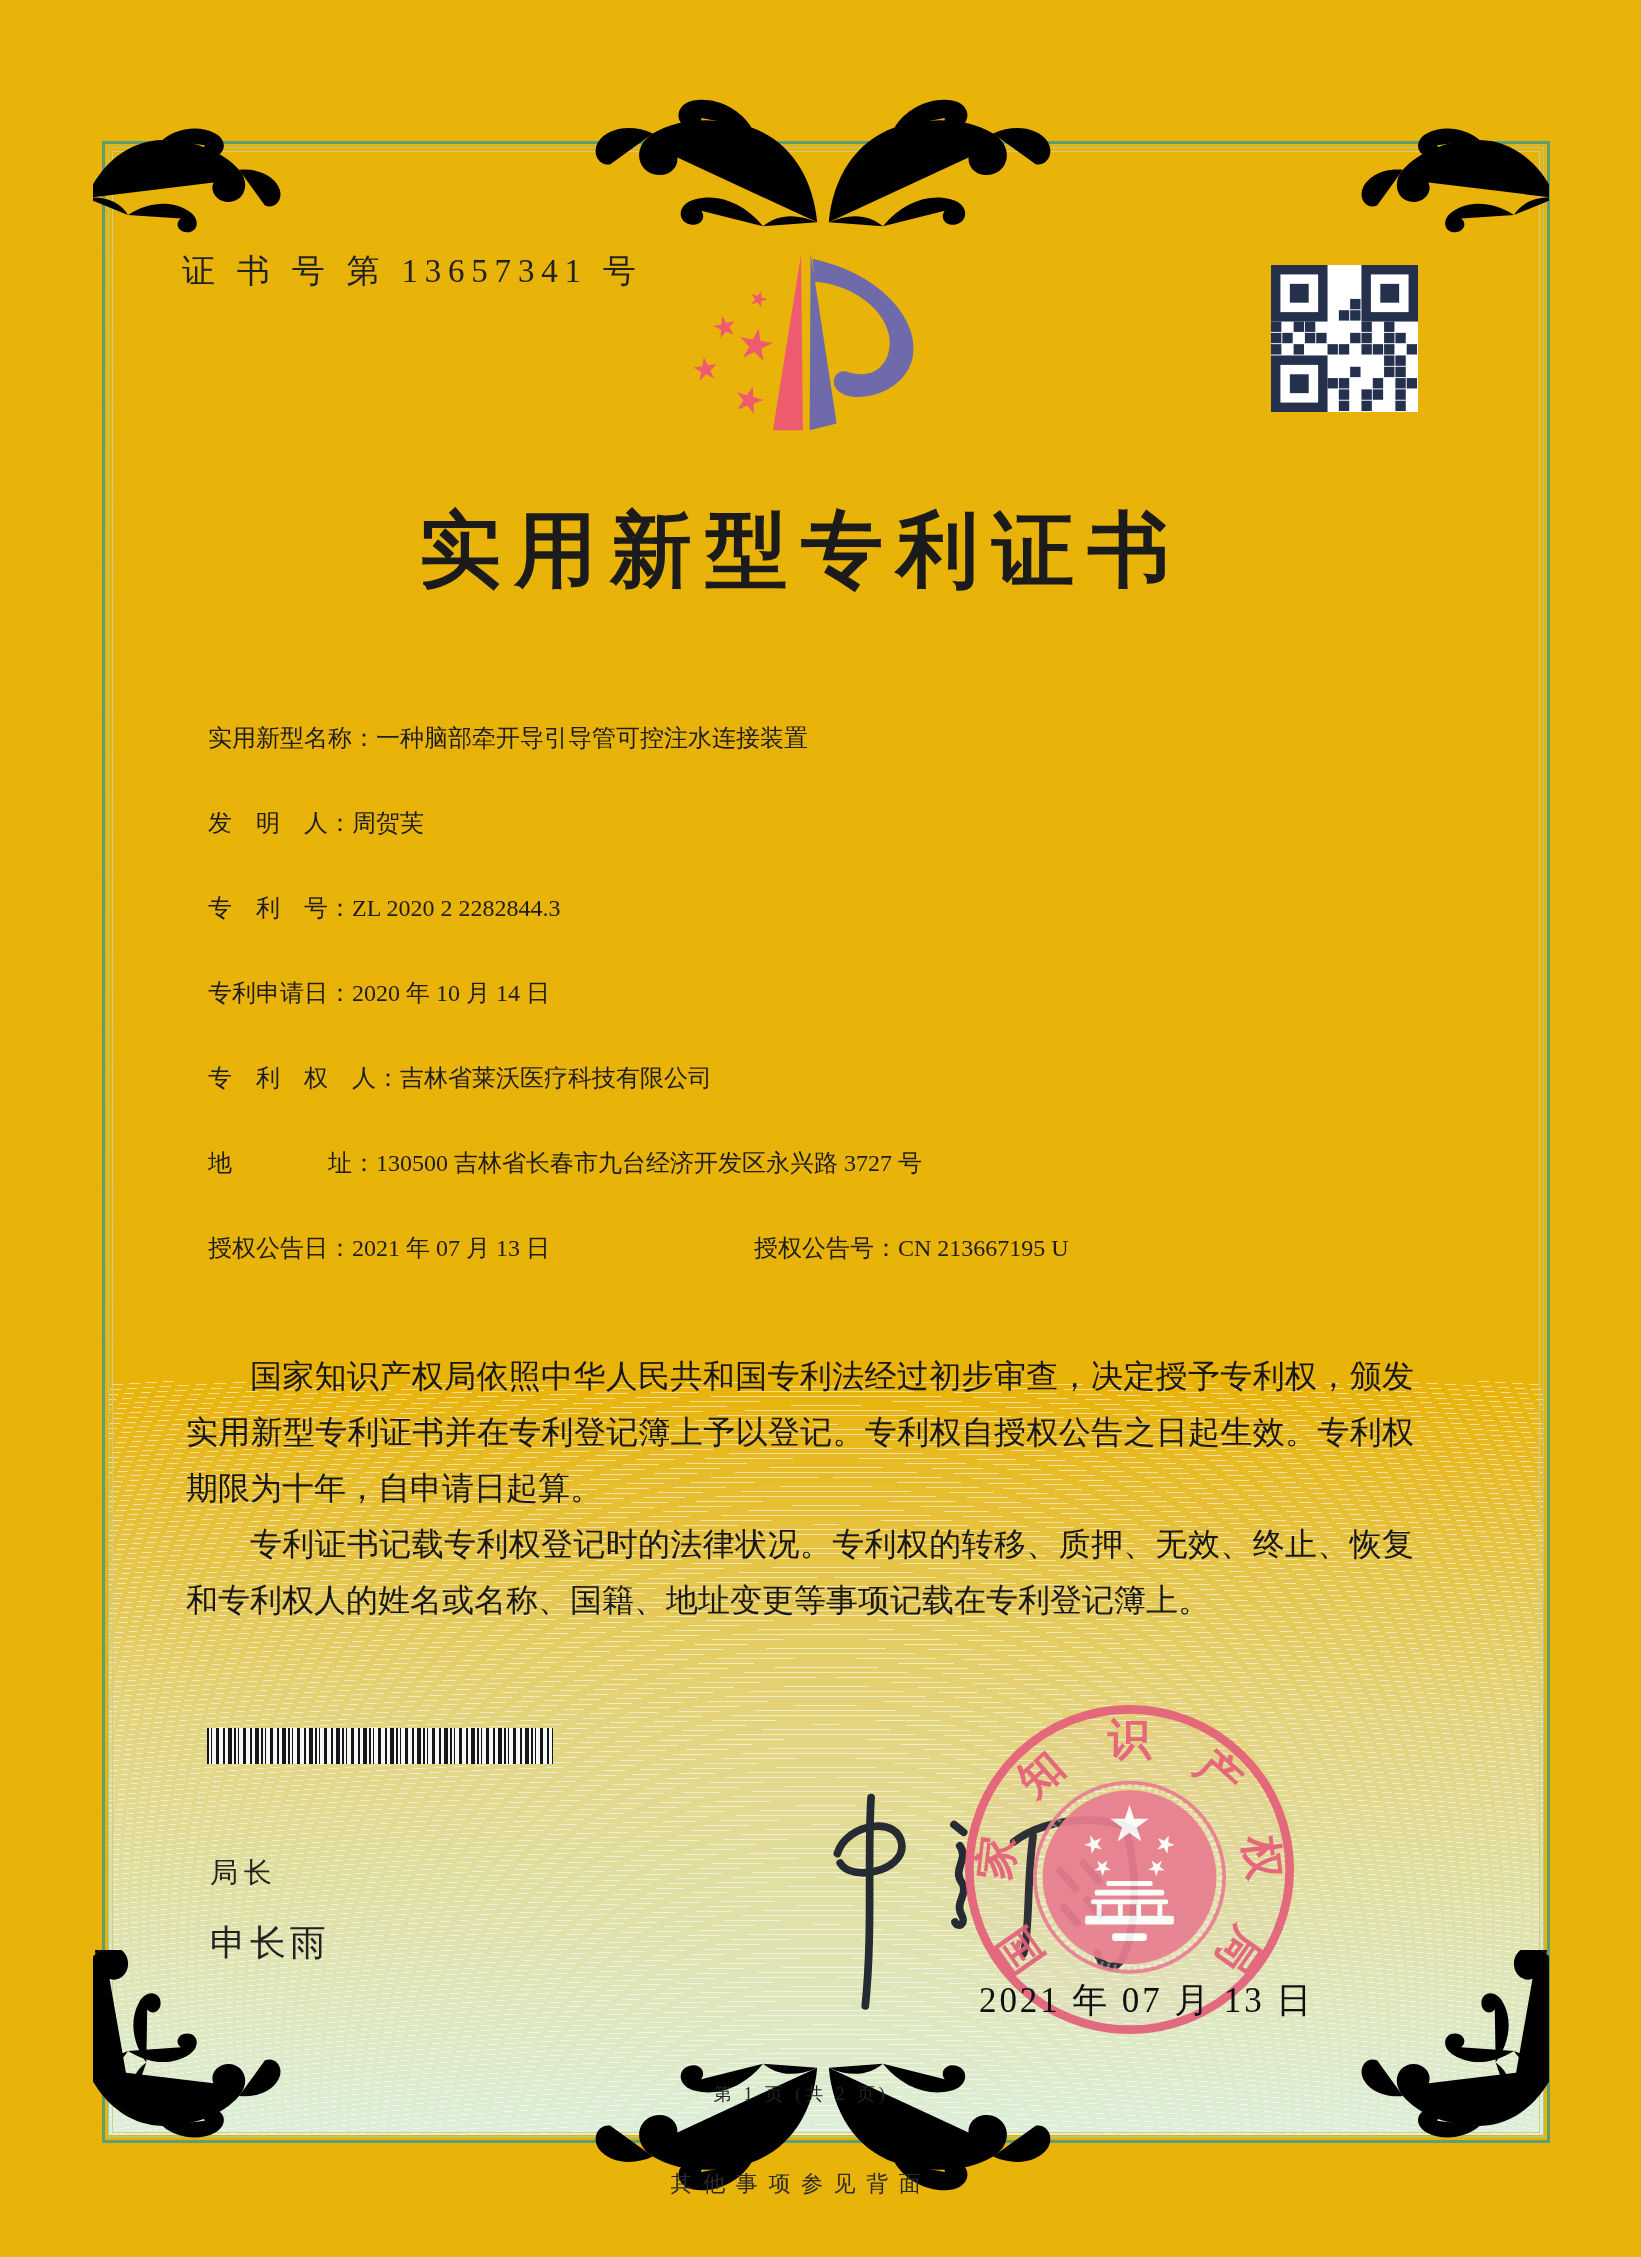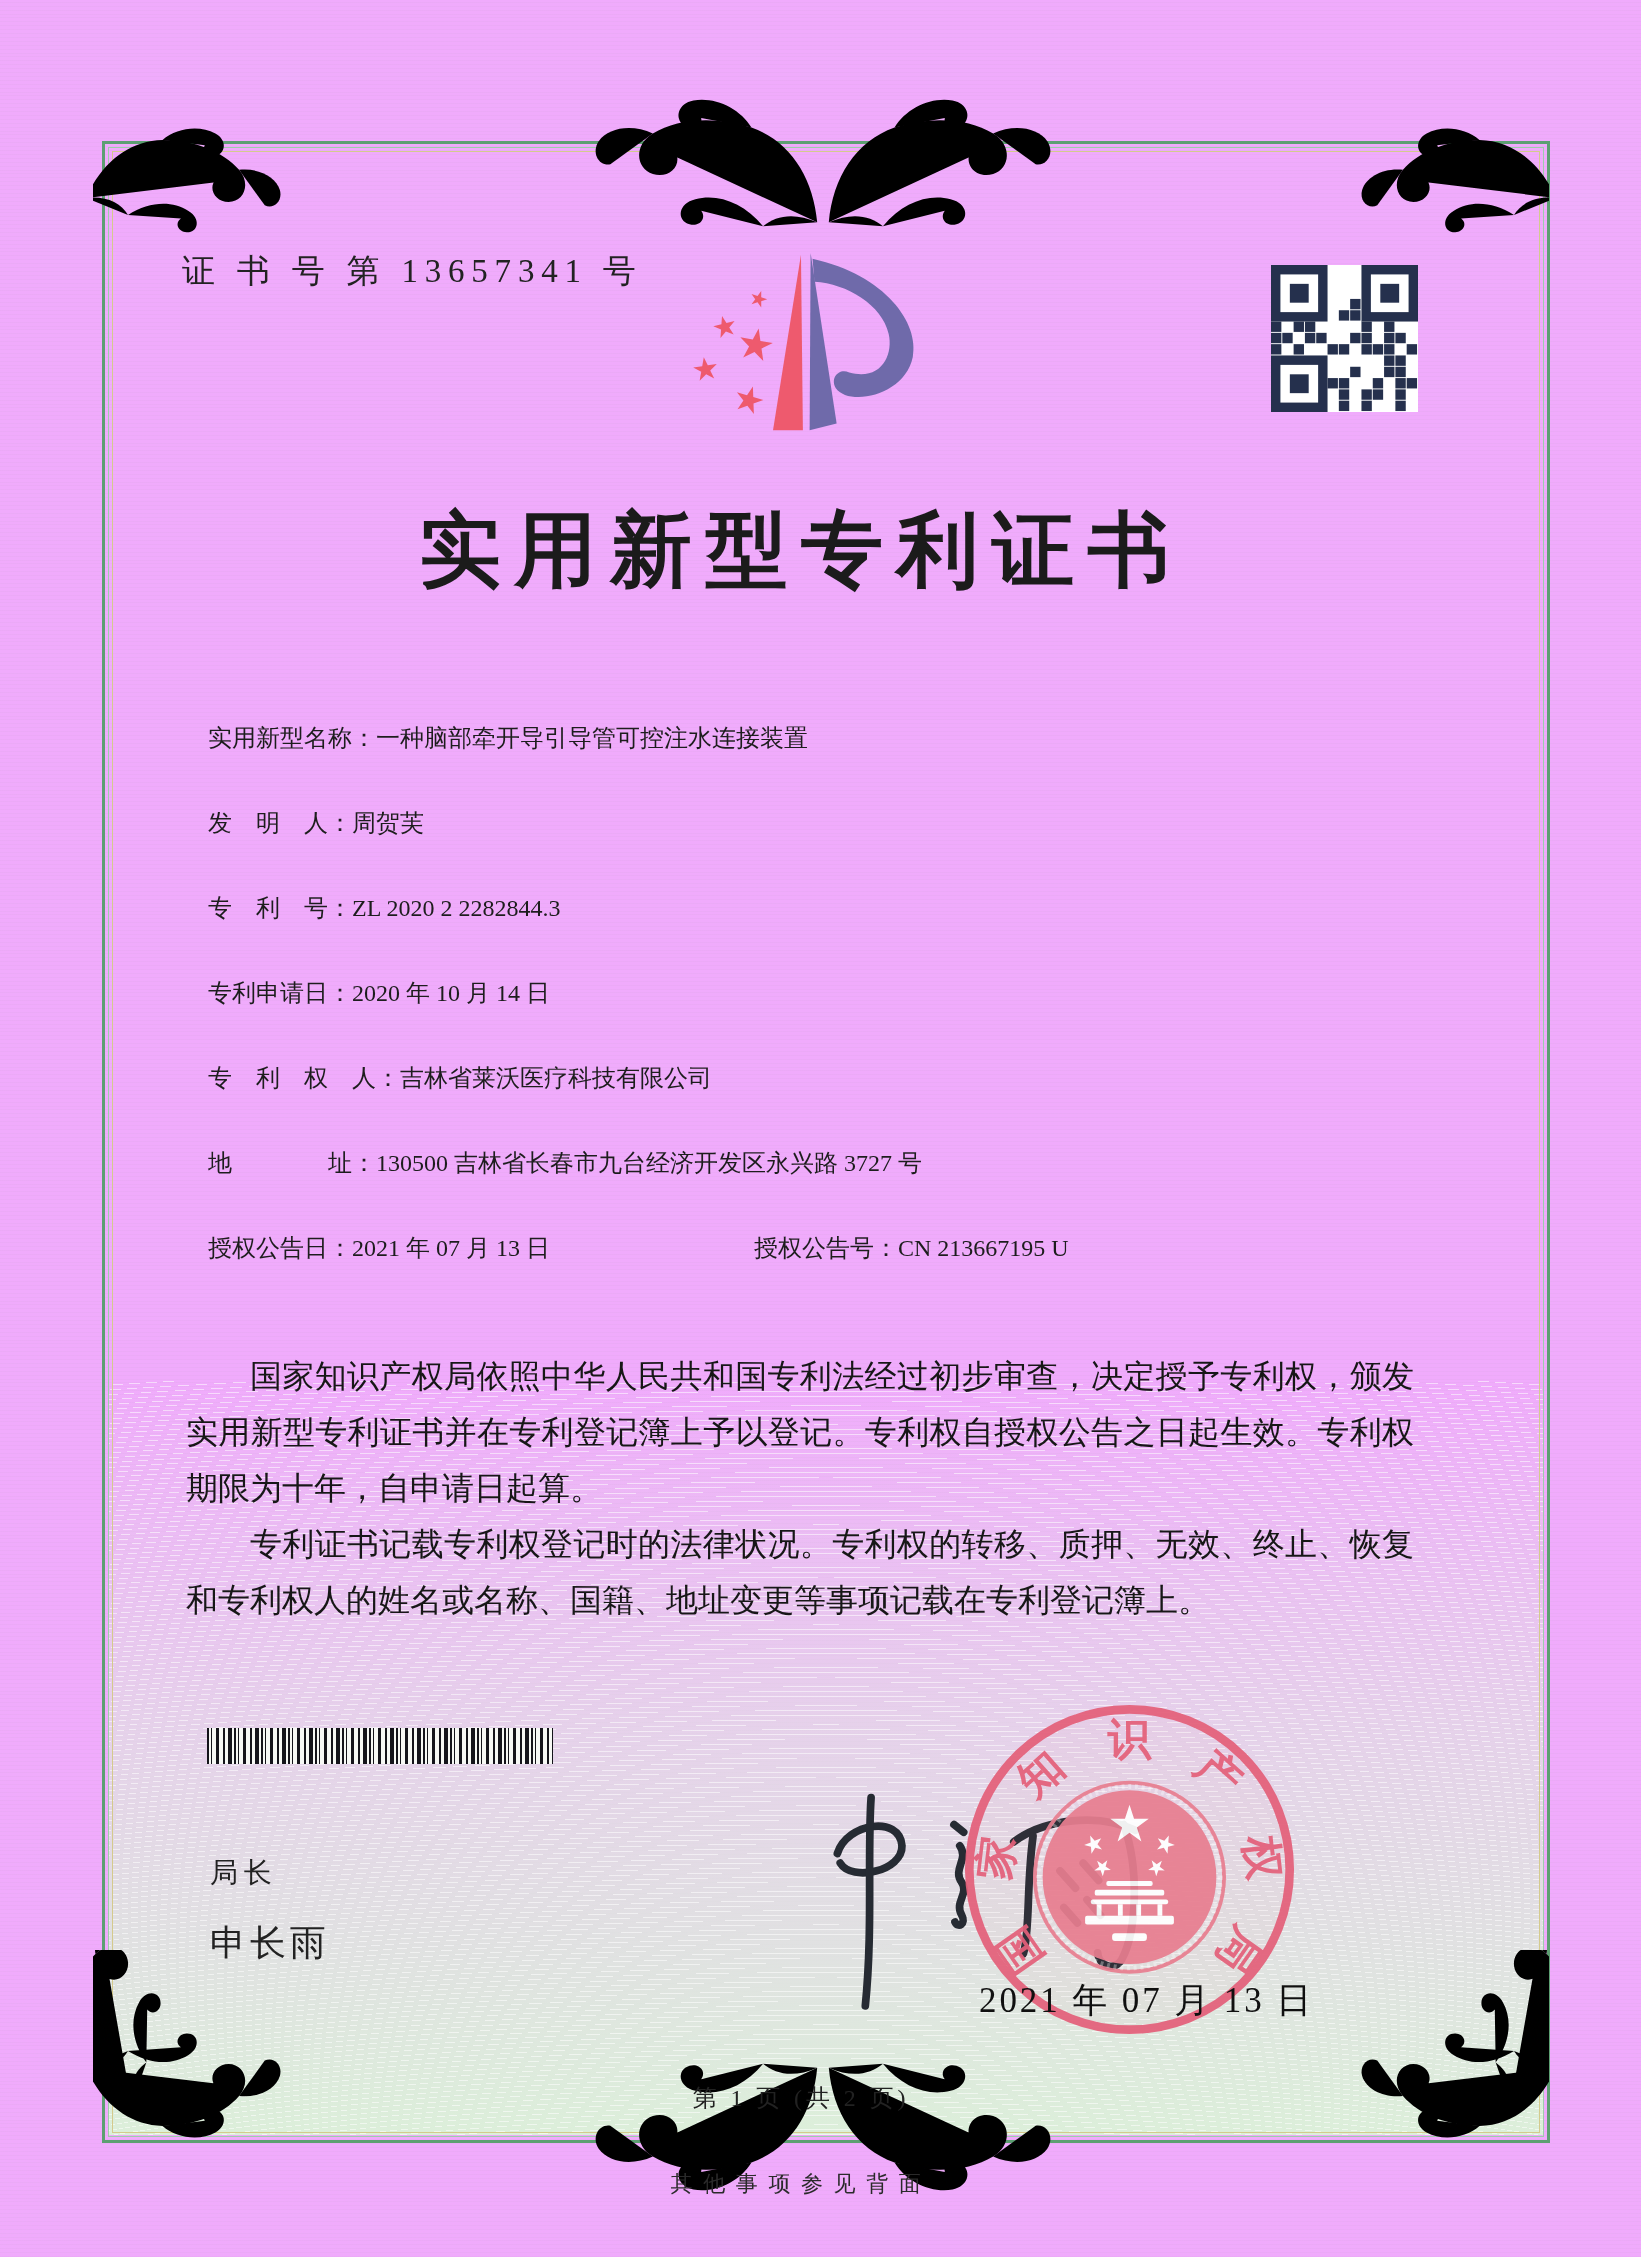--- a/index.html
+++ b/index.html
@@ -1,18 +1,18 @@
 <!DOCTYPE html>
 <html><head>
 <meta charset="utf-8">
 <style>
   html,body{margin:0;padding:0;background:#e8e8e4;}
   .page{
     position:relative; width:1641px; height:2257px; margin:0 auto;
-    background:#f0abfc; overflow:hidden;
+    background:#eab308; overflow:hidden;
     font-family:"Liberation Serif","DejaVu Serif",serif; color:#1d1d1d;
   }
   .page::before{ 
     content:""; position:absolute; inset:0; pointer-events:none;
     background:repeating-linear-gradient(0deg, rgba(110,130,110,.035) 0 1px, transparent 1px 3.9px);
   }
   
   .frame{ position:absolute; left:102px; right:91px; top:141px; bottom:114px;
           border:3.9px solid #5d9f72; }
   .frame::before{ content:""; position:absolute; inset:2.9px; border:1.9px solid #9ecdab; }
@@ -47,21 +47,21 @@
       #14141a 16.4px 18.3px, #f6f8f4 18.3px 21px, #14141a 21px 25px, #f6f8f4 25px 27px);
   }
   .director-title{ position:absolute; left:210px; top:1854px; font-size:28px; letter-spacing:5.8px; color:#222; }
   .director-name { position:absolute; left:210px; top:1919px; font-size:36px; letter-spacing:3.9px; color:#222; }
   .signature{ position:absolute; left:755px; top:1786px; }
   .signature path{ stroke:#262b33; fill:none; stroke-width:8; stroke-linecap:round; stroke-linejoin:round; }
   .seal{ position:absolute; left:950px; top:1690px; opacity:.93; }
   .seal-char{ font-size:45px; font-weight:bold; fill:#e4607a; text-anchor:middle; dominant-baseline:middle;
               font-family:"Liberation Serif","DejaVu Serif",serif; }
   .seal-date{ position:absolute; left:979px; top:1977px; font-size:35px; letter-spacing:2.9px; color:#101010; z-index:5; }
-  .page-no{ position:absolute; left:0; right:39px; top:2082px; text-align:center; font-size:24px; letter-spacing:3.9px; color:#222; }
+  .page-no{ position:absolute; left:0; right:39px; top:2082px; text-align:center; font-size:18px; letter-spacing:3.9px; color:#222; }
   .back-note{ position:absolute; left:0; right:39px; top:2169px; text-align:center; font-size:22px; letter-spacing:10.6px; color:#2a2a2a; }
 </style>
 </head>
 <body>
 
 <div class="page">
 
   <div class="tint"></div>
 
   <div class="frame"></div>

